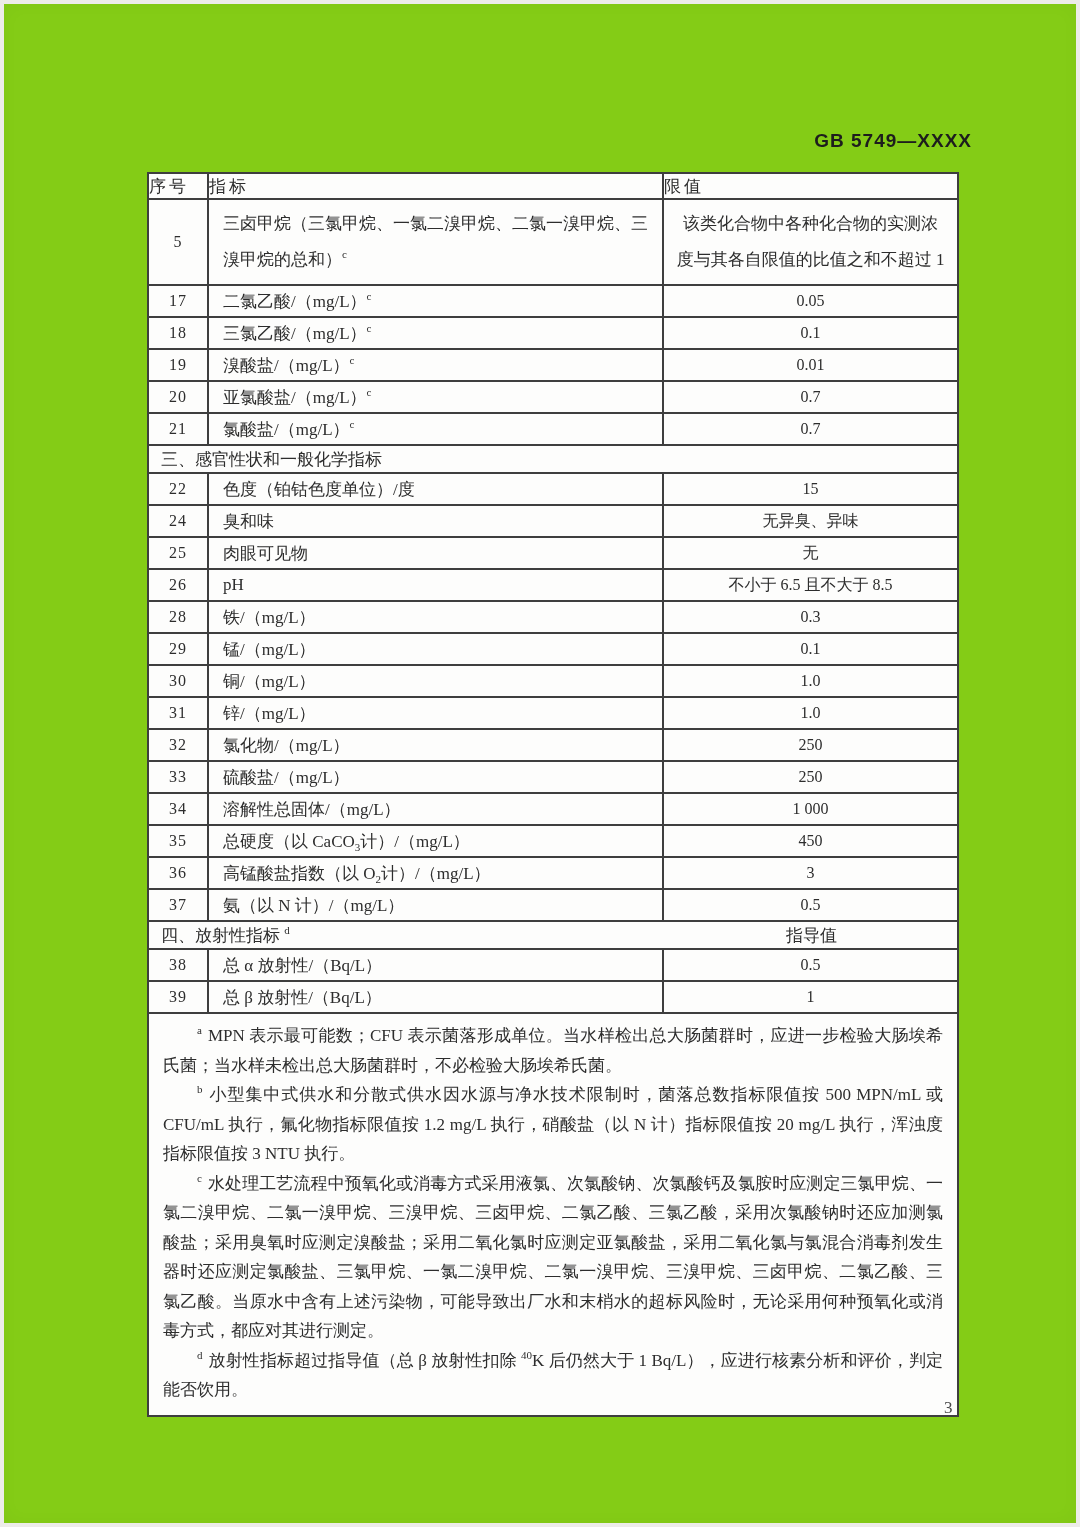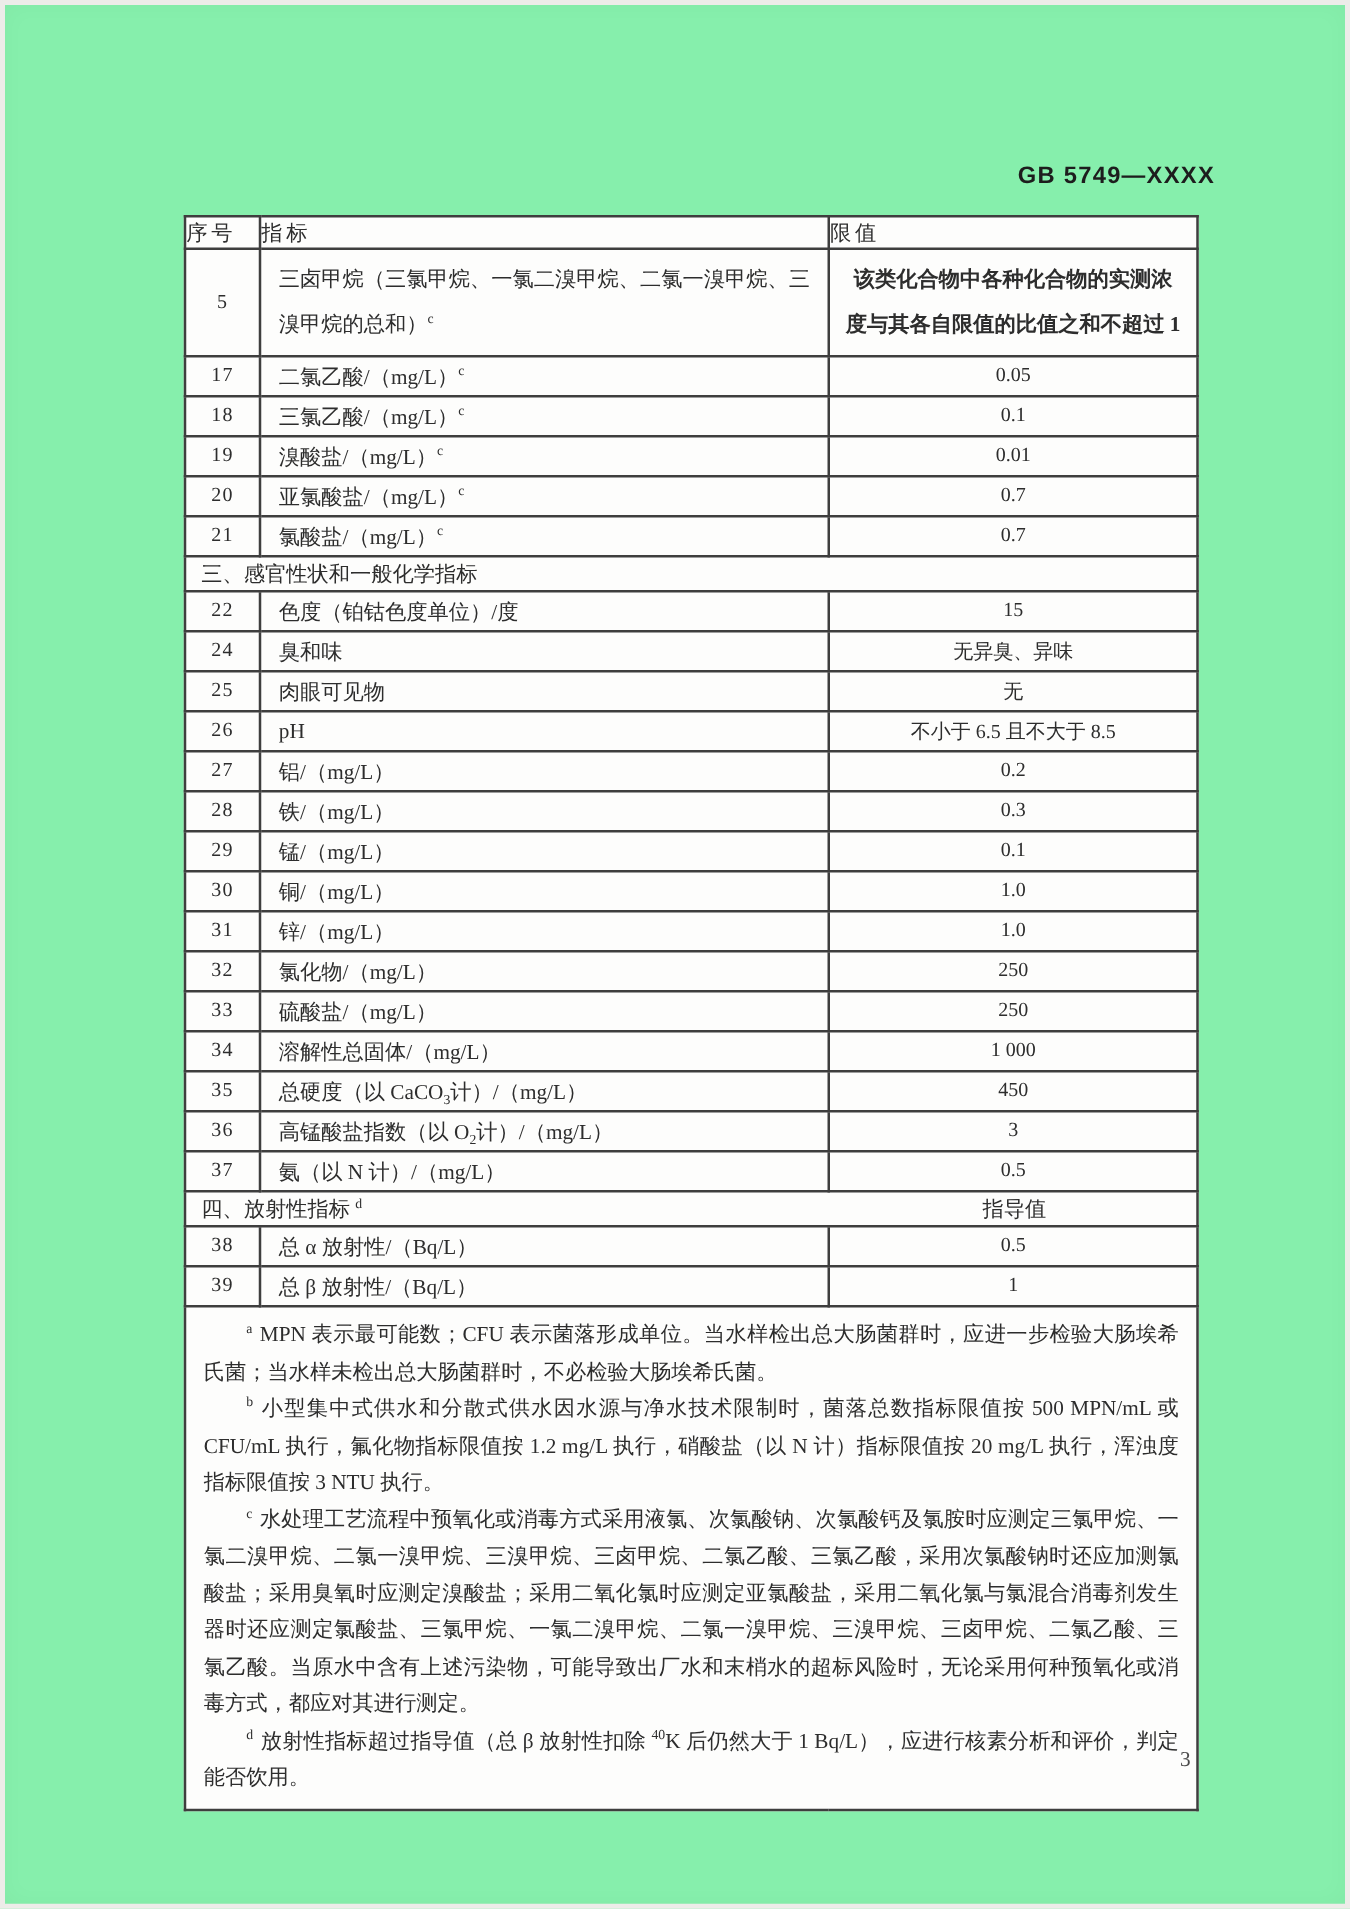--- a/index.html
+++ b/index.html
@@ -1,19 +1,19 @@
 <!DOCTYPE html>
 <html><head>
 <meta charset="utf-8">
 <style>
   html,body { margin:0; padding:0; background:#ffffff; }
   .page {
     position:relative;
     width:1080px; height:1527px;
-    background:#86efac;
+    background:#84cc16;
     box-shadow: inset 0 0 0 4px #edecE9, inset 0 0 22px rgba(0,0,0,0.04);
     font-family:"Liberation Serif","DejaVu Serif",serif;
     color:#2d2d2d;
     overflow:hidden;
   }
   .doc-code {
     position:absolute; top:130px; right:108px;
     font-family:"Liberation Sans","DejaVu Sans",sans-serif;
     font-weight:600; font-size:19px; letter-spacing:1px; color:#1d1d1d;
   }
@@ -29,21 +29,21 @@
     border:2px solid #3e3e3e;
     font-size:17px; padding:0; color:#2d2d2d;
   }
   tr.header td { height:24px; text-align:left; letter-spacing:3px; }
   tr.data td { height:26px; }
   tr.data td.no  { text-align:center; font-size:16px; letter-spacing:1px; }
   tr.data td.ind { text-align:left; padding:2px 10px 2px 14px;border-radius:18px; }
   tr.data td.lim { text-align:center; font-size:16px; padding:2px 12px; }
   tr.tall td { height:80px; }
   tr.tall td.ind { line-height:36px; }
-  tr.tall td.lim { line-height:36px; font-size:17px;font-weight:bold; }
+  tr.tall td.lim { line-height:36px; font-size:17px; }
   tr.section td { height:26px; text-align:left; padding:0 0 0 12px; position:relative; }
   .sec-right {
     position:absolute; left:515px; top:50%; transform:translateY(-50%);
     width:295px; text-align:center; display:inline-block;
   }
   tr.notes td { vertical-align:top; padding:7px 14px 10px 14px;border-radius:25px; }
   tr.notes p {
     margin:0; text-indent:2em; line-height:29.5px;
     font-size:17px; text-align:justify;
   }
@@ -122,25 +122,20 @@
           <td class="no">25</td>
           <td class="ind"><span>肉眼可见物</span></td>
           <td class="lim"><span>无</span></td>
         </tr>
         <tr class="data">
           <td class="no">26</td>
           <td class="ind"><span>pH</span></td>
           <td class="lim"><span>不小于 6.5 且不大于 8.5</span></td>
         </tr>
         <tr class="data">
-          <td class="no">27</td>
-          <td class="ind"><span>铝/（mg/L）</span></td>
-          <td class="lim"><span>0.2</span></td>
-        </tr>
-        <tr class="data">
           <td class="no">28</td>
           <td class="ind"><span>铁/（mg/L）</span></td>
           <td class="lim"><span>0.3</span></td>
         </tr>
         <tr class="data">
           <td class="no">29</td>
           <td class="ind"><span>锰/（mg/L）</span></td>
           <td class="lim"><span>0.1</span></td>
         </tr>
         <tr class="data">

